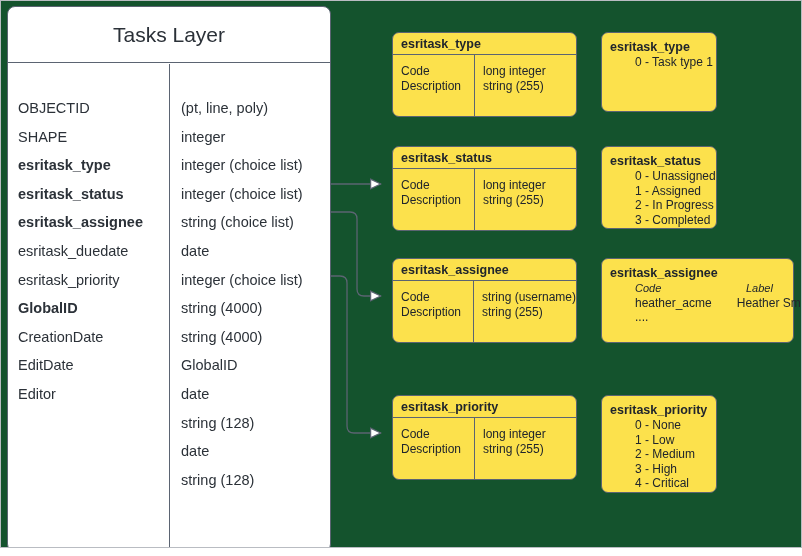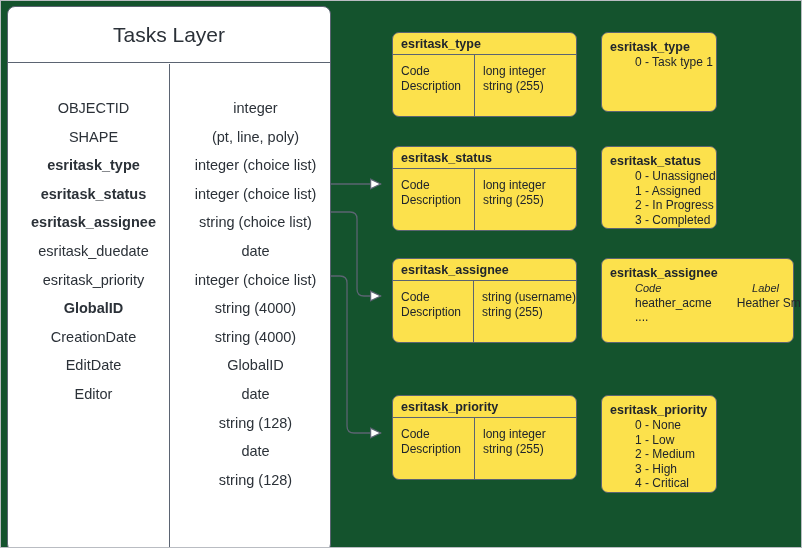--- a/index.html
+++ b/index.html
@@ -43,21 +43,20 @@
     border-bottom: 1.6px solid #5b6472;
     box-sizing: border-box;
   }
   #tasks-body {
     position: absolute;
     top: 57px;
     left: 0;
     right: 0;
     bottom: 0;
     display: flex;
-    text-align: center;
   }
   #col-field {
     width: 162px;
     box-sizing: border-box;
     border-right: 1.6px solid #5b6472;
     padding: 30px 0 0 10px;
   }
   #col-type {
     flex: 1;
     box-sizing: border-box;
@@ -138,21 +137,21 @@
     color: #20252c;
     white-space: nowrap;
     margin-left: 25px;
   }
   .lrow.hdr {
     font-style: italic;
     font-size: 11px;
   }
   .lcols { display: flex; }
   .lcols .c1 { width: 86px; }
-  .lcols .c2 { flex: 1; text-align: center; }
+  .lcols .c2 { flex: 1; }
 
   
   #wires {
     position: absolute;
     left: 0; top: 0;
     width: 802px;
     height: 556px;
     z-index: 2;
     pointer-events: none;
   }
@@ -186,22 +185,22 @@
         <div class="frow bold">esritask_status</div>
         <div class="frow bold">esritask_assignee</div>
         <div class="frow">esritask_duedate</div>
         <div class="frow">esritask_priority</div>
         <div class="frow bold">GlobalID</div>
         <div class="frow">CreationDate</div>
         <div class="frow">EditDate</div>
         <div class="frow">Editor</div>
       </div>
       <div id="col-type">
+        <div class="frow">(pt, line, poly)</div>
         <div class="frow">integer</div>
-        <div class="frow">(pt, line, poly)</div>
         <div class="frow">integer (choice list)</div>
         <div class="frow">integer (choice list)</div>
         <div class="frow">string (choice list)</div>
         <div class="frow">date</div>
         <div class="frow">integer (choice list)</div>
         <div class="frow">string (4000)</div>
         <div class="frow">string (4000)</div>
         <div class="frow">GlobalID</div>
         <div class="frow">date</div>
         <div class="frow">string (128)</div>

